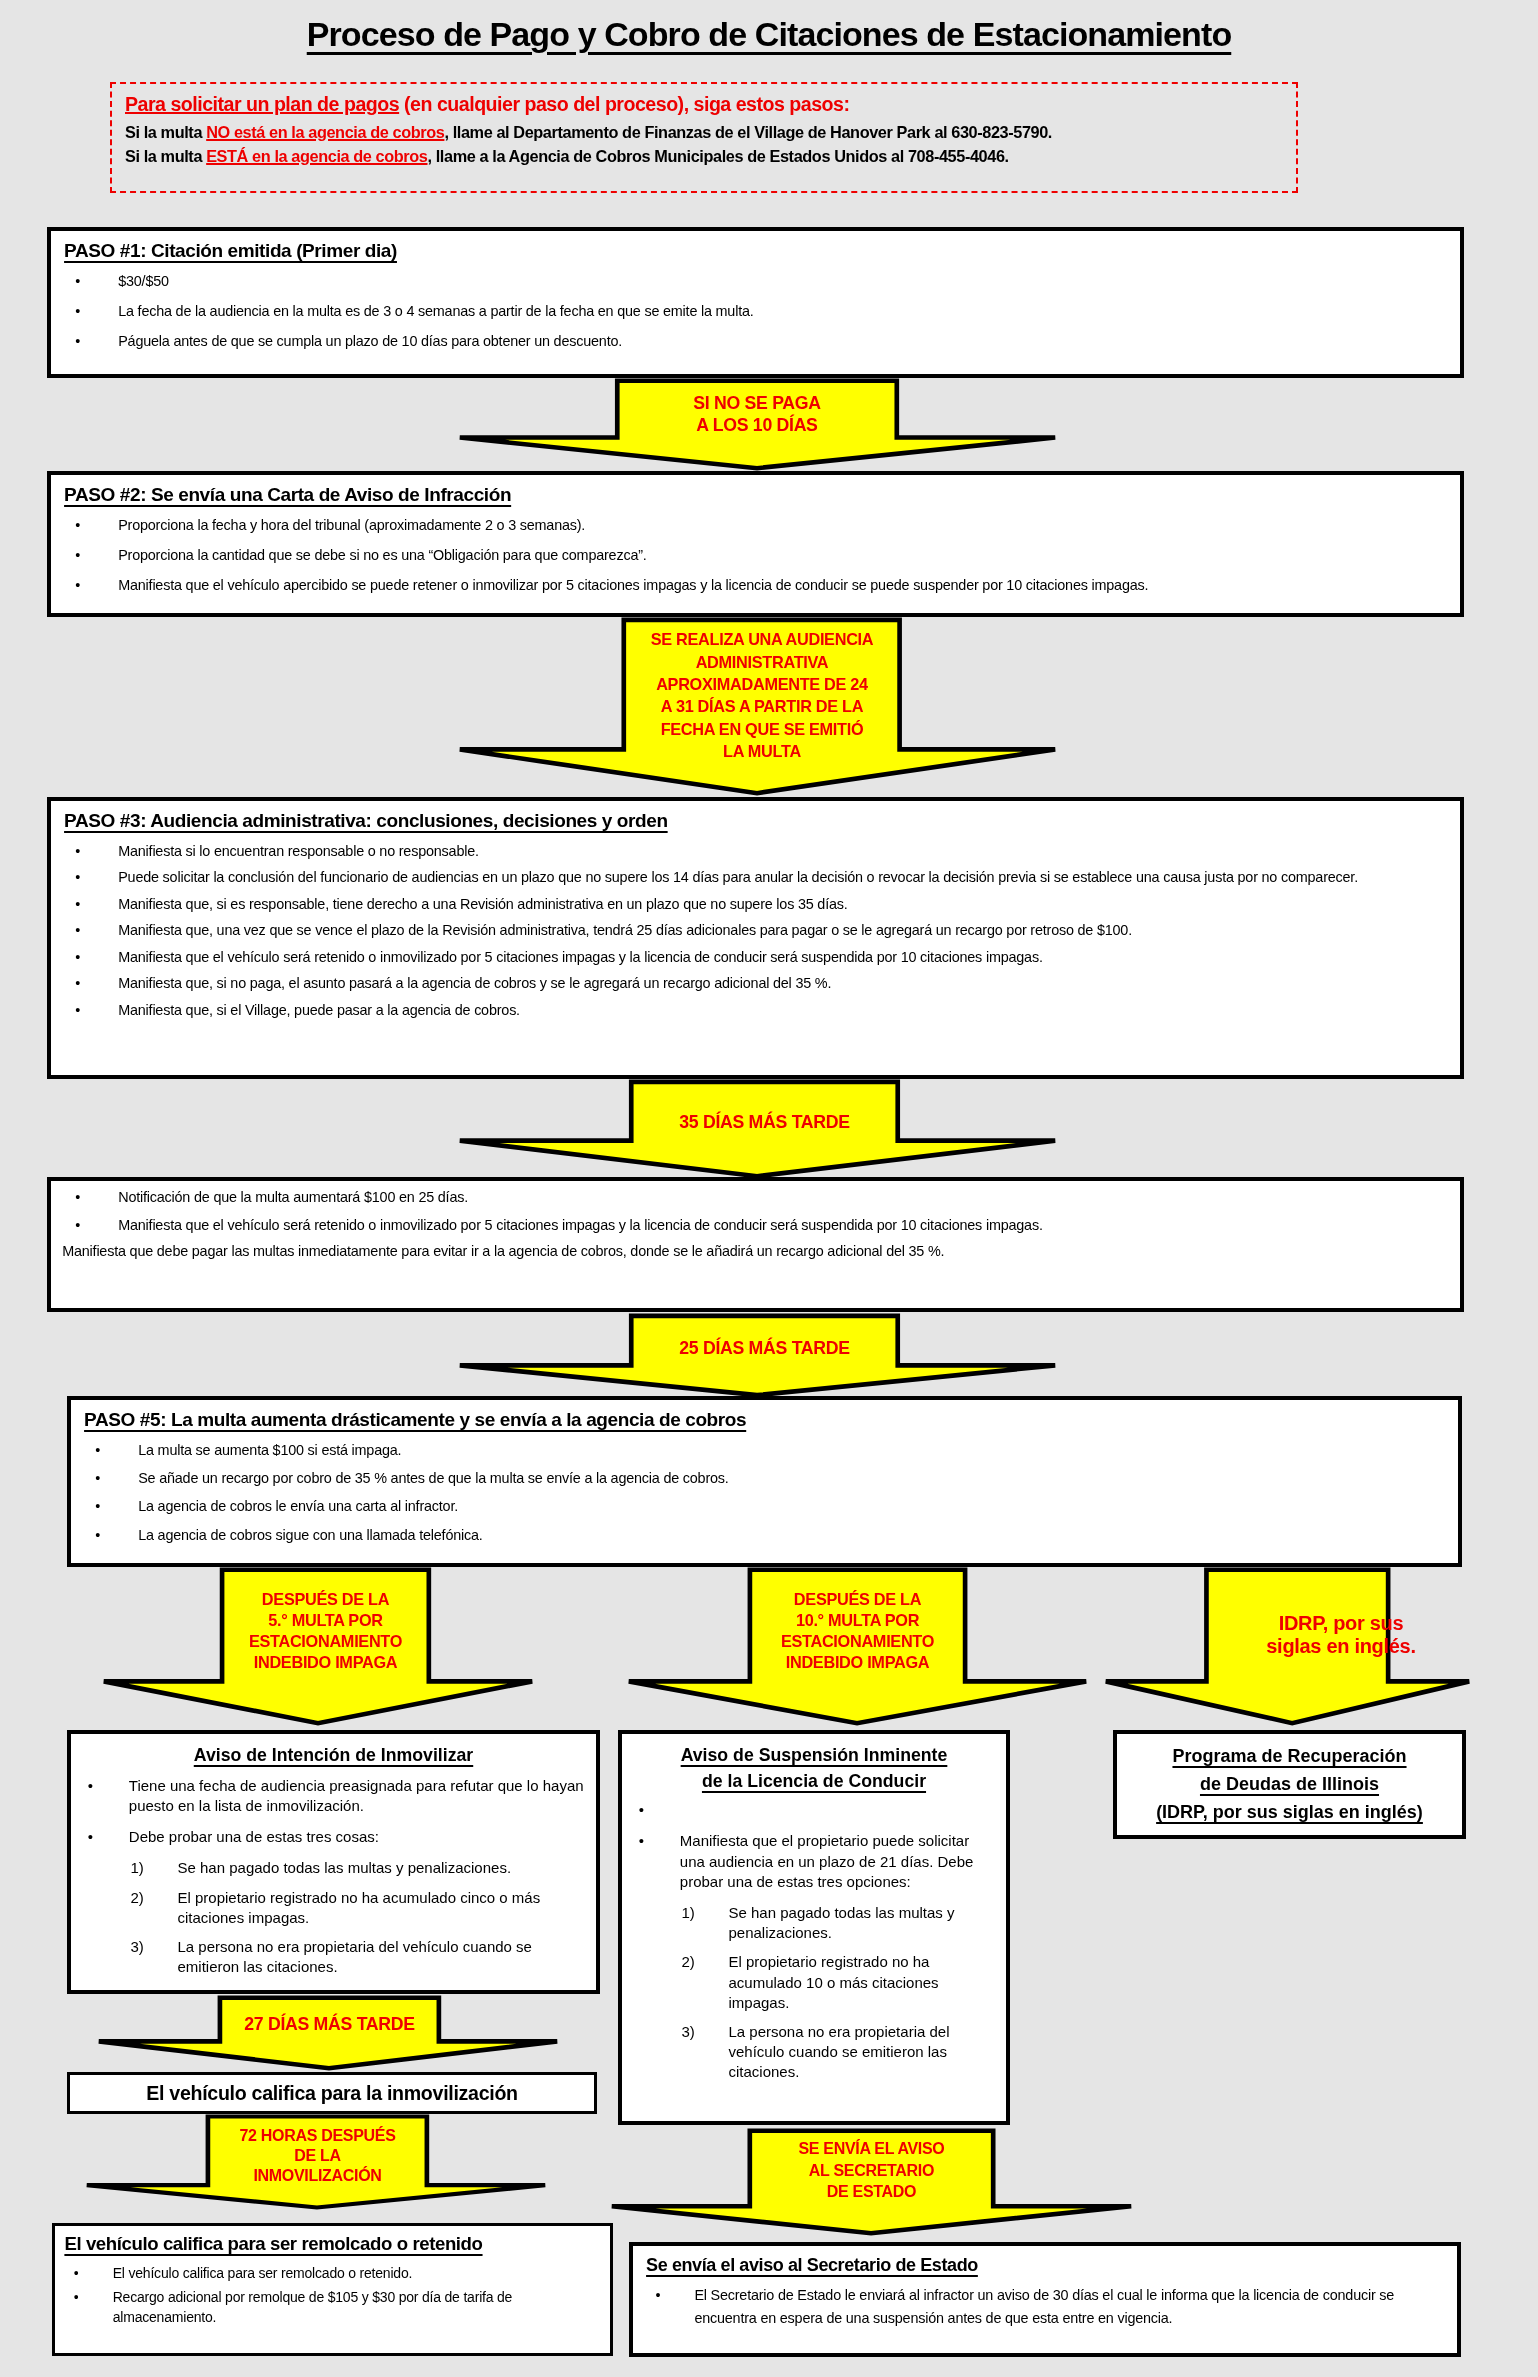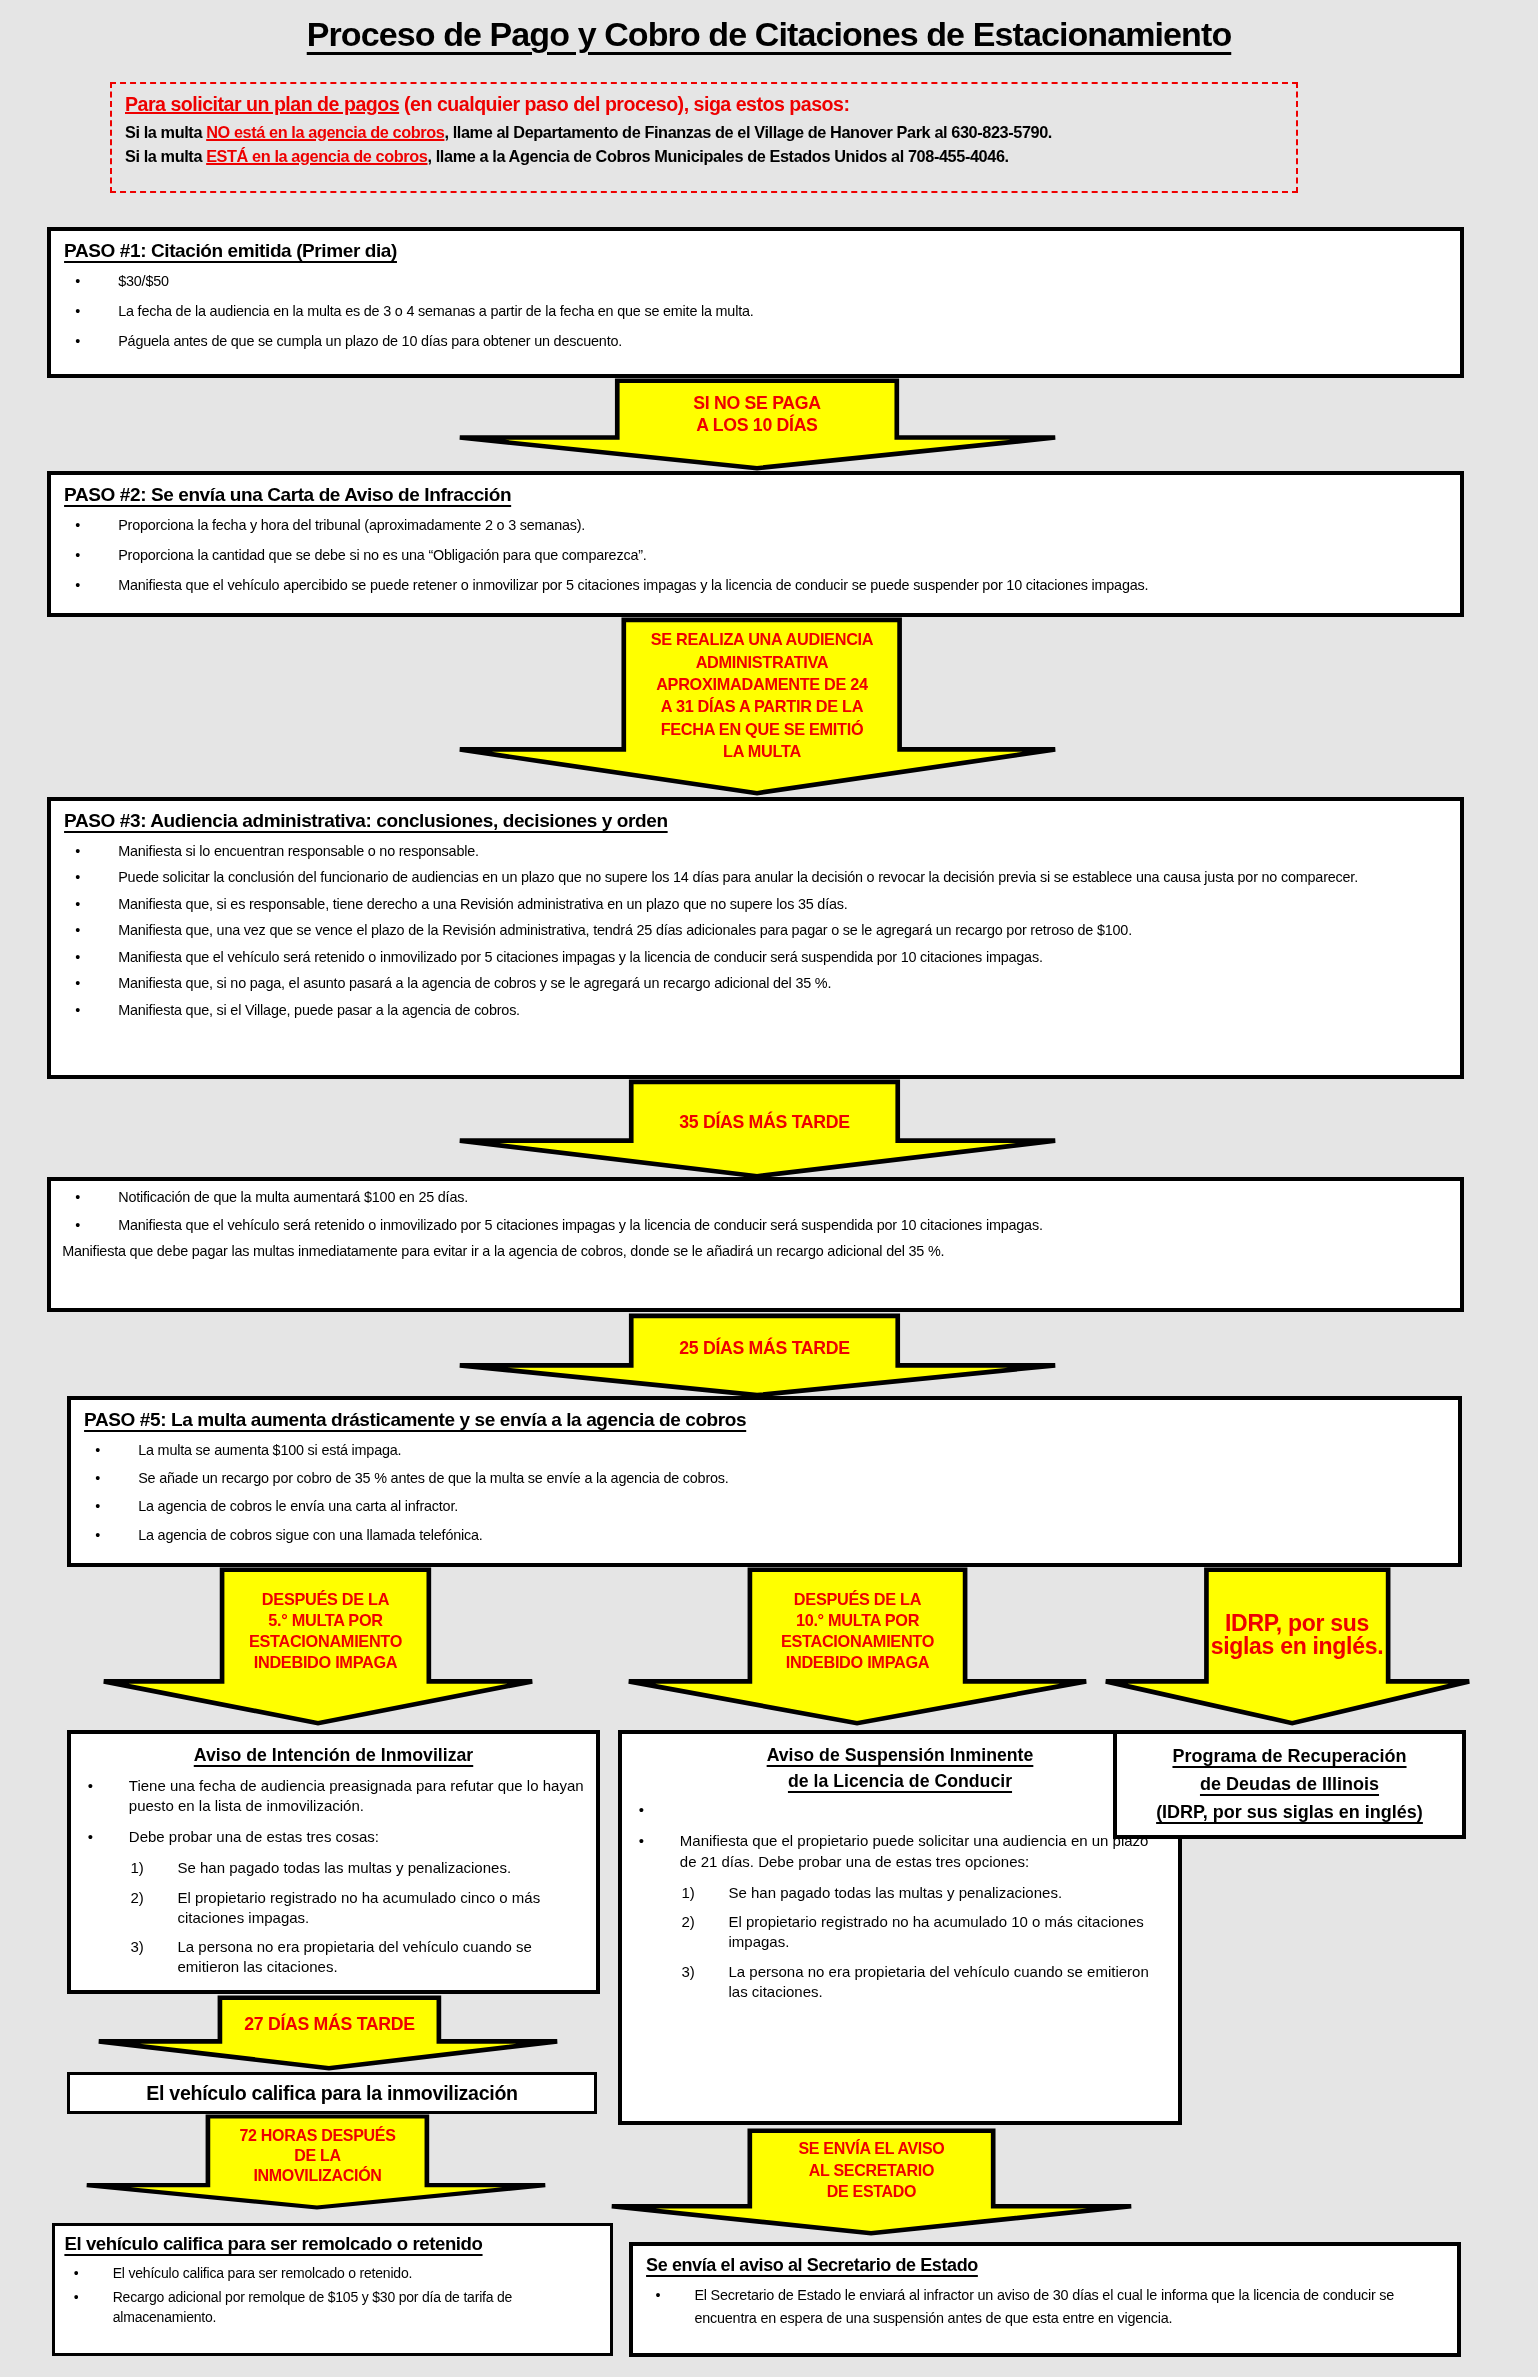--- a/index.html
+++ b/index.html
@@ -258,21 +258,21 @@
       <div>10.° MULTA POR</div>
       <div>ESTACIONAMIENTO</div>
       <div>INDEBIDO IMPAGA</div>
     </div>
   </div>
 
   <div class="arrow" style="left:1103px;top:1567px;width:369px;height:159px;">
     <svg viewBox="0 0 396 171" preserveAspectRatio="none">
       <polygon points="111,3 306,3 306,123 393,123 203,168 3,123 111,123"></polygon>
     </svg>
-    <div class="atxt" style="left:103px;width:182px;padding-top:45px;font-size:23px;line-height:23px;">
+    <div class="atxt" style="left:103px;width:182px;padding-top:45px;font-size:20px;line-height:23px;padding-left:44px;">
       <div>IDRP, por sus</div>
       <div>siglas en inglés.</div>
     </div>
   </div>
 
   <div class="infobox" style="left:67px;top:1730px;width:533px;height:264px;">
     <div class="infohead">Aviso de Intención de Inmovilizar</div>
     <div class="ibrow">
         <span class="dot">•</span>
         <span class="txt">Tiene una fecha de audiencia preasignada para refutar que lo hayan puesto en la lista de inmovilización.</span>
@@ -288,21 +288,21 @@
     <div class="numrow">
         <span class="nmk">2)</span>
         <span class="txt">El propietario registrado no ha acumulado cinco o más citaciones impagas.</span>
       </div>
     <div class="numrow">
         <span class="nmk">3)</span>
         <span class="txt">La persona no era propietaria del vehículo cuando se emitieron las citaciones.</span>
       </div>
   </div>
 
-  <div class="infobox" style="left:618px;top:1730px;width:564px;height:395px;">
+  <div class="infobox" style="left:618px;top:1730px;width:392px;height:395px;">
     <div class="infohead" style="margin-bottom:5.6px;">
       <div>Aviso de Suspensión Inminente</div>
       <div>de la Licencia de Conducir</div>
     </div>
     <div class="ibrow">
         <span class="dot">•</span>
       </div>
     <div class="ibrow">
         <span class="dot">•</span>
         <span class="txt">Manifiesta que el propietario puede solicitar una audiencia en un plazo de 21 días. Debe probar una de estas tres opciones:</span>

